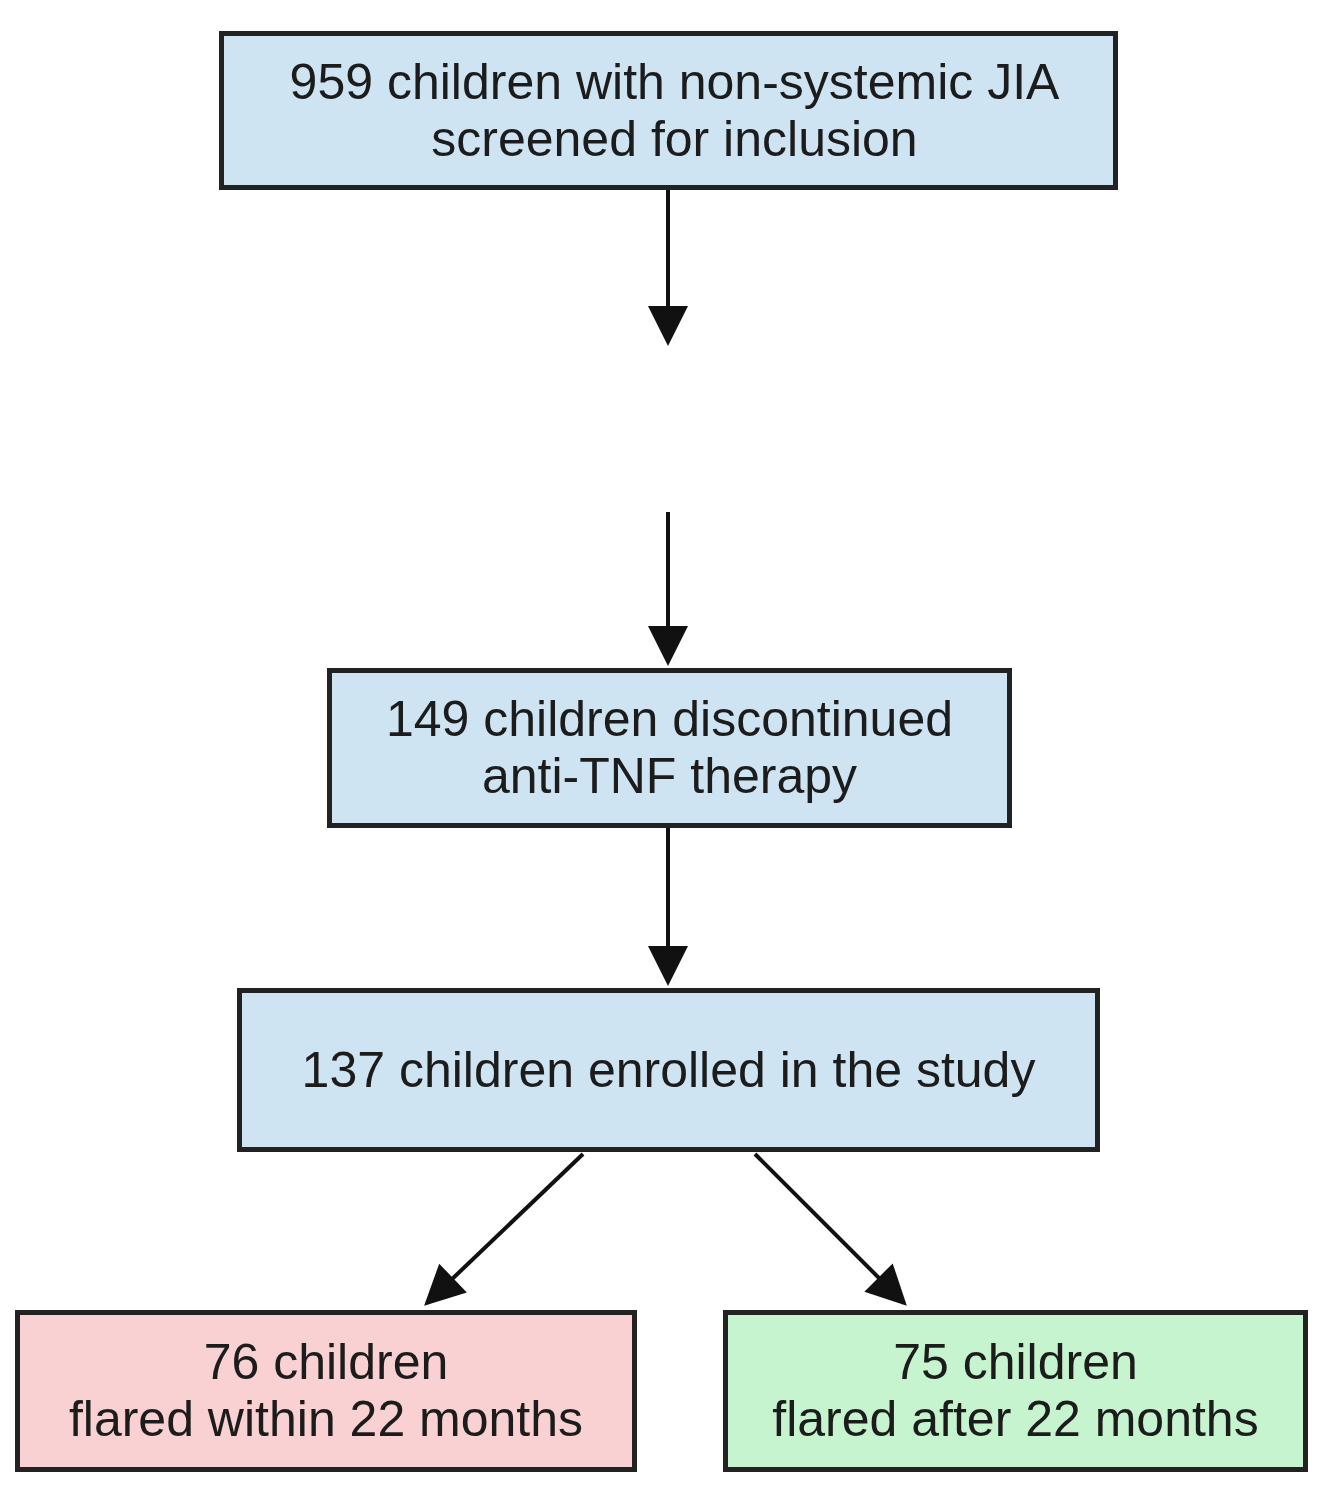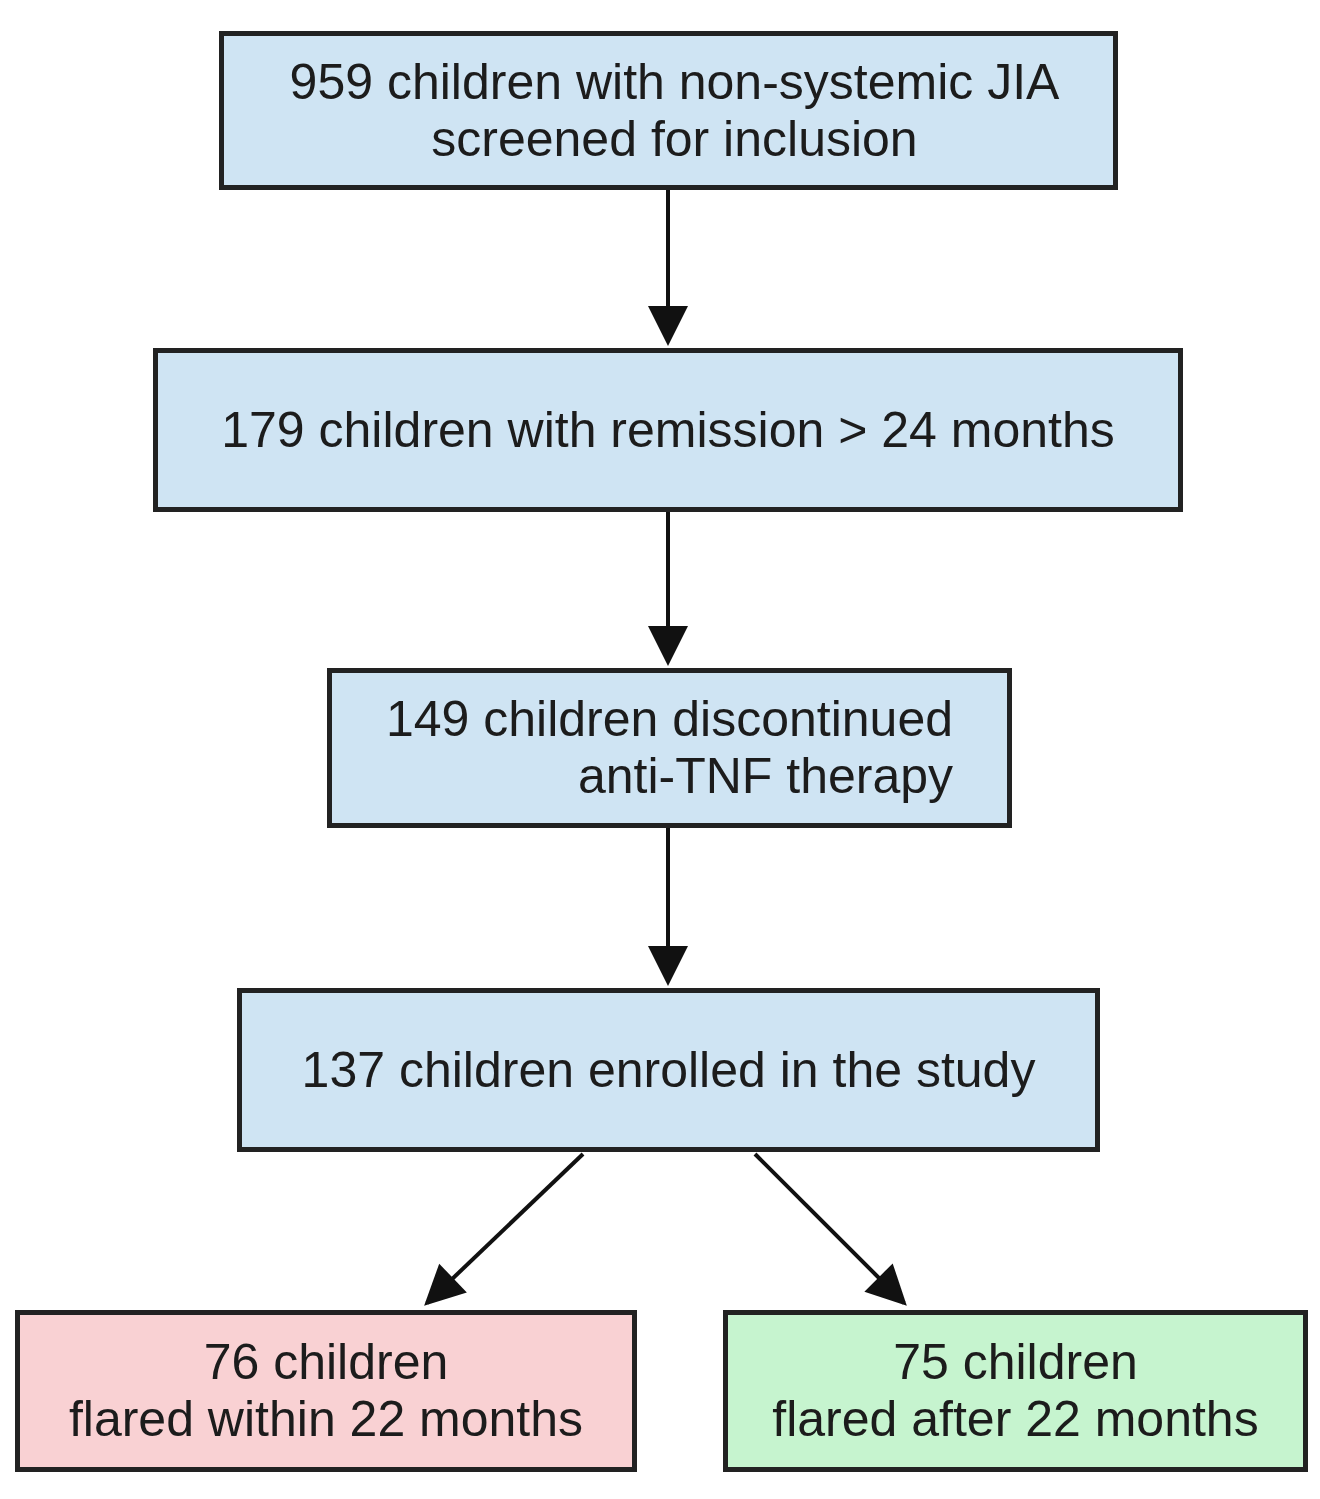--- a/index.html
+++ b/index.html
@@ -33,21 +33,21 @@
     text-align: center;
     white-space: pre-line;
     font-size: 50px;
     line-height: 1.14;
     color: #1c1c1c;
     letter-spacing: 0px;
   }
   
   .b1 { left: 219px; top: 31px;   width: 899px;  height: 159px; padding-left: 12px; }
   .b2 { left: 153px; top: 348px;  width: 1030px; height: 164px; }
-  .b3 { left: 327px; top: 668px;  width: 685px;  height: 160px; text-align: right; }
+  .b3 { left: 327px; top: 668px;  width: 685px;  height: 160px; }
   .b4 { left: 237px; top: 988px;  width: 863px;  height: 164px; }
   .b5 { left: 15px;  top: 1310px; width: 622px;  height: 162px; }
   .b6 { left: 723px; top: 1310px; width: 585px;  height: 162px; }
 </style>
 </head>
 <body>
 
 <div class="canvas">
 
   <svg class="arrows" viewBox="0 0 1320 1499" xmlns="http://www.w3.org/2000/svg">
@@ -59,21 +59,20 @@
     <line x1="668" y1="190" x2="668" y2="342" stroke="#111111" stroke-width="4" marker-end="url(#ah)"></line>
     <line x1="668" y1="512" x2="668" y2="662" stroke="#111111" stroke-width="4" marker-end="url(#ah)"></line>
     <line x1="668" y1="828" x2="668" y2="982" stroke="#111111" stroke-width="4" marker-end="url(#ah)"></line>
     <line x1="583" y1="1154" x2="427" y2="1303" stroke="#111111" stroke-width="4" marker-end="url(#ah)"></line>
     <line x1="755" y1="1154" x2="904" y2="1303" stroke="#111111" stroke-width="4" marker-end="url(#ah)"></line>
   </svg>
 
   <div class="box b1" style="background: rgb(207, 228, 243);">959 children with non-systemic JIA
 screened for inclusion</div>
 
-  <div class="box b2" style="background: rgb(207, 228, 243);">179 children with remission &gt; 24 months</div>
 
   <div class="box b3" style="background: rgb(207, 228, 243);">149 children discontinued
 anti-TNF therapy</div>
 
   <div class="box b4" style="background: rgb(207, 228, 243);">137 children enrolled in the study</div>
 
   <div class="box b5" style="background: rgb(249, 209, 211);">76 children
 flared within 22 months</div>
 
   <div class="box b6" style="background: rgb(198, 244, 207);">75 children

